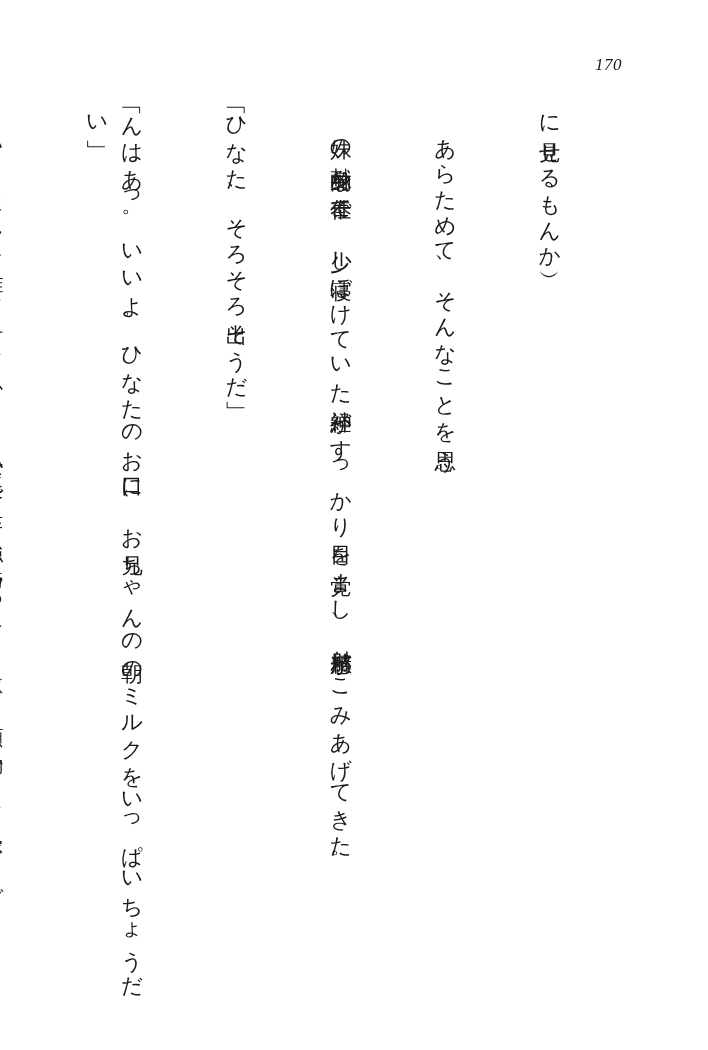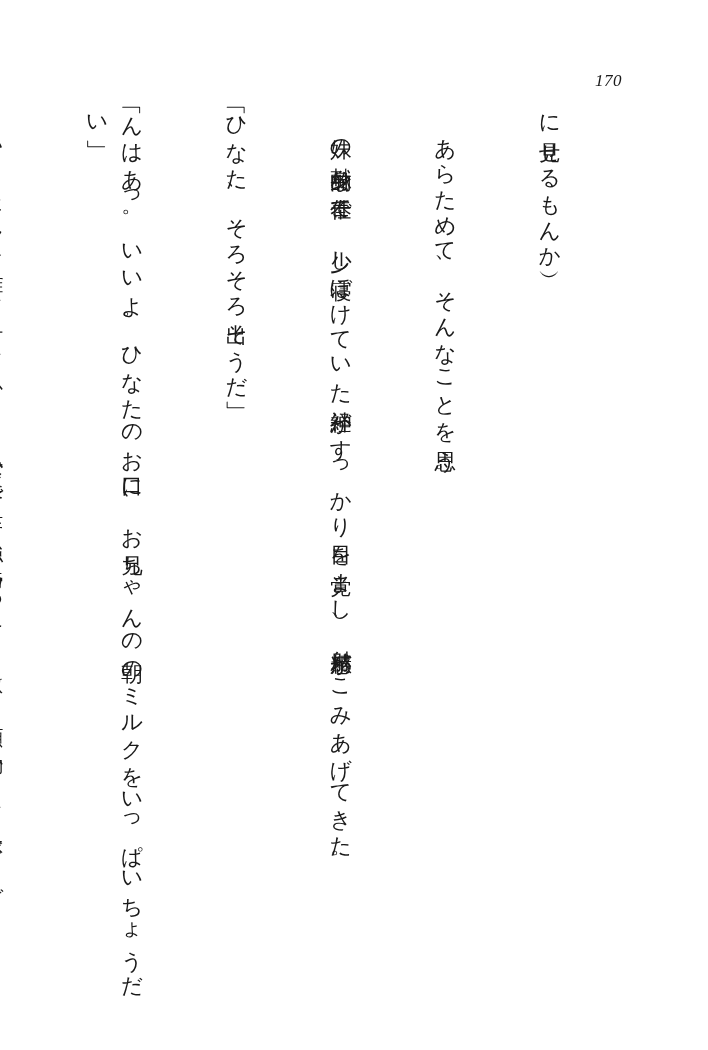--- a/index.html
+++ b/index.html
@@ -11,21 +11,21 @@
     position: relative;
     width: 708px;
     height: 1050px;
     background: #ffffff;
     overflow: hidden;
     font-family: "Liberation Serif", "DejaVu Serif", serif;
     color: #1a1a1a;
   }
   .page-number {
     position: absolute;
-    top: 71px;
+    top: 55px;
     right: 86px;
     font-family: "Liberation Serif", "DejaVu Serif", serif;
     font-style: italic;
     font-size: 17px;
     color: #1a1a1a;
     letter-spacing: 0.5px;
   }
   .body-text {
     position: absolute;
     top: 100px;

